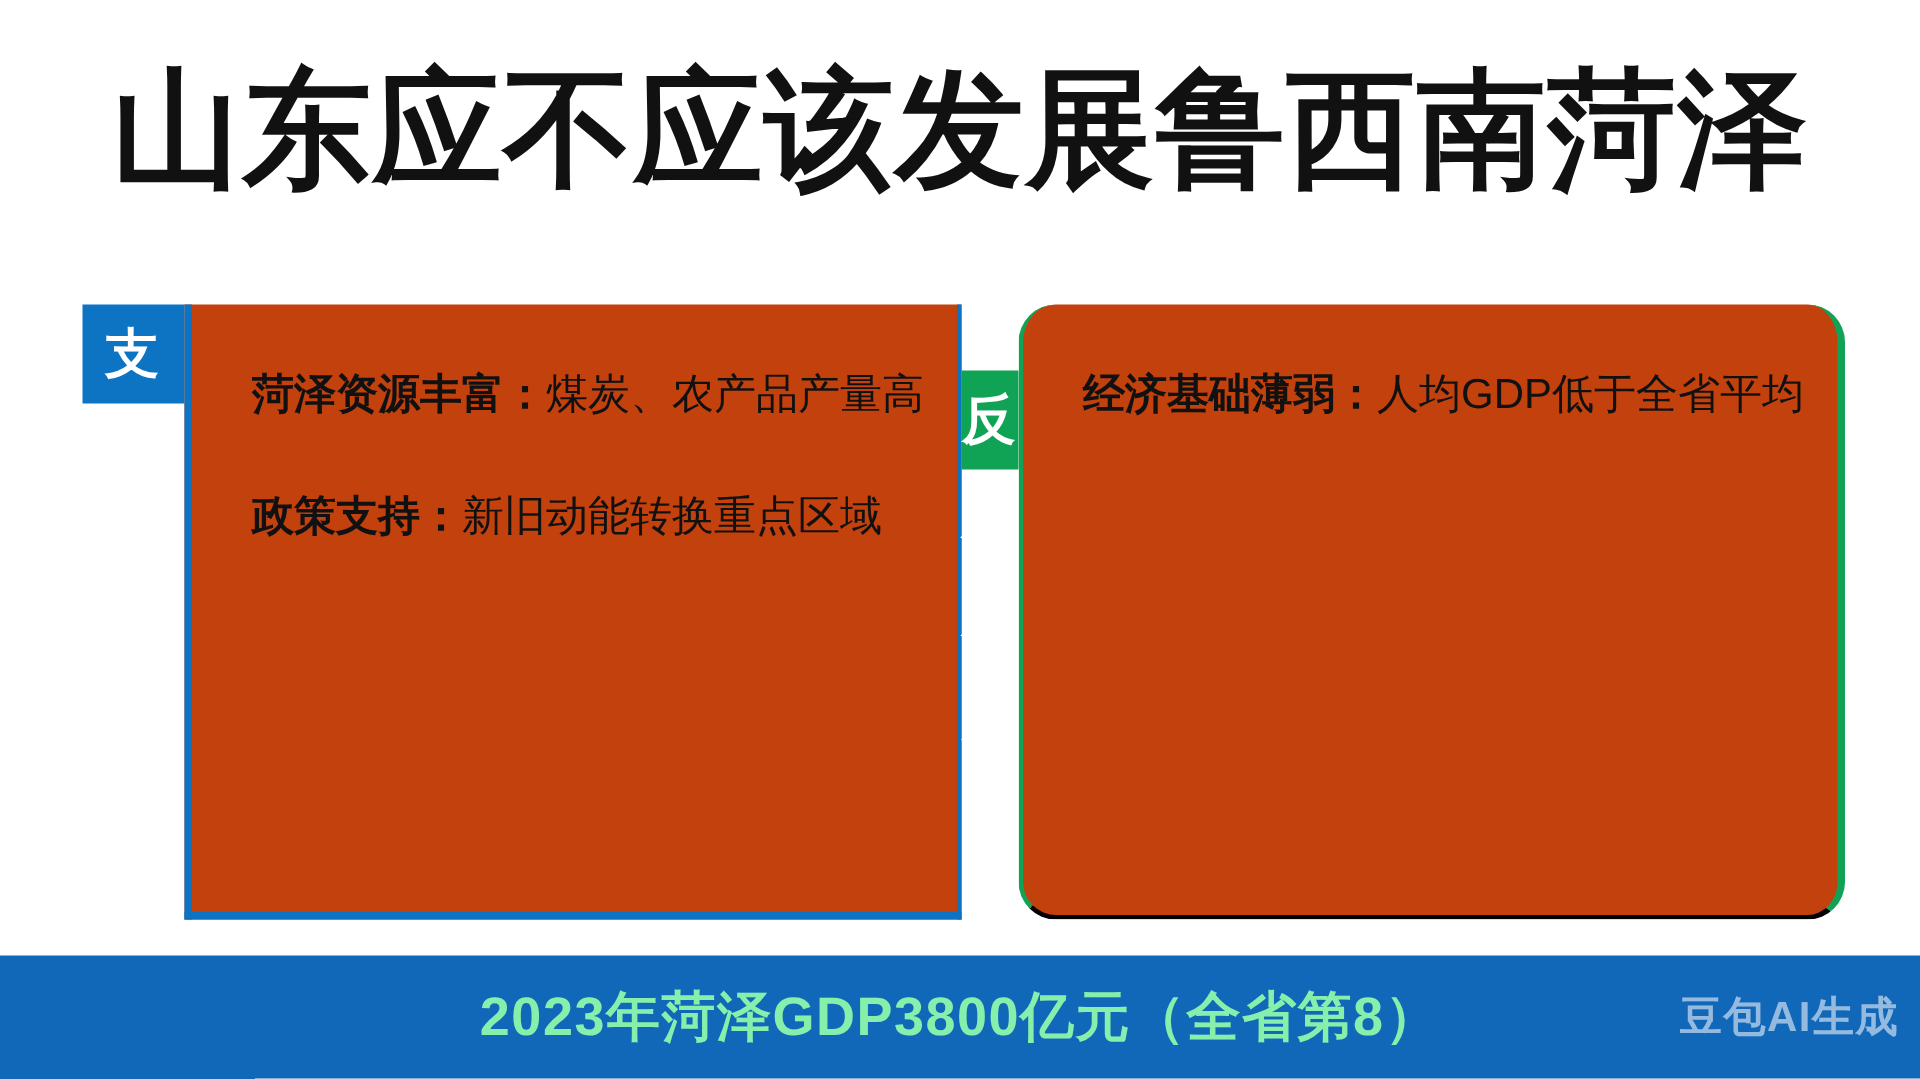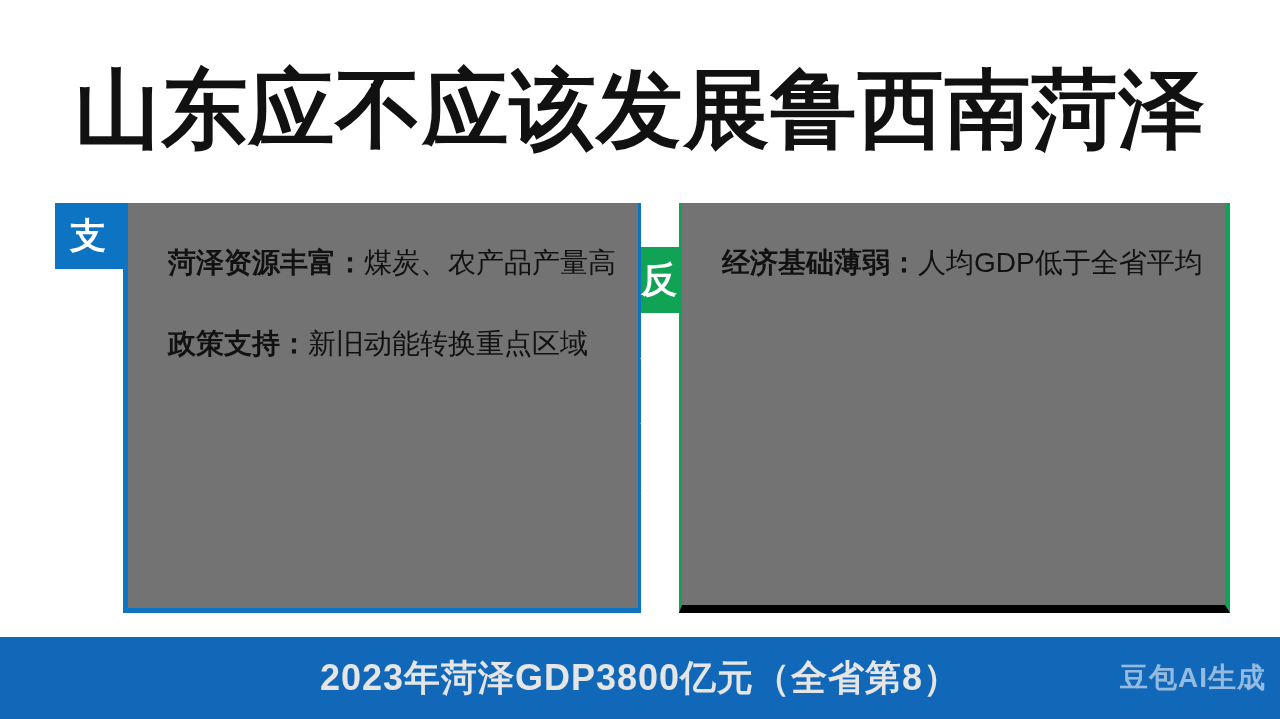--- a/index.html
+++ b/index.html
@@ -21,21 +21,21 @@
     width: 1280px;
     height: 719px;
     background: #ffffff;
     box-sizing: border-box;
   }
 
   
   .title {
     position: absolute;
     left: 0;
-    top: 64px;
+    top: 42px;
     width: 1280px;
     text-align: center;
     font-size: 86px;
     line-height: 1.05;
     font-weight: 700;
     color: #111111;
     letter-spacing: 1px;
     white-space: nowrap;
   }
 
@@ -67,34 +67,35 @@
     font-weight: 700;
     letter-spacing: 2px;
     box-sizing: border-box;
   }
 
   .col-support .col-head { background: #0d74c4; }
   .col-oppose  .col-head { background: #11a355; margin-top: 44px; }
 
   .col-body {
     flex: 1 1 auto;
-    background: #737373;
+    background: #c2410c;
     box-sizing: border-box;
     padding: 42px 22px 0 40px;
   }
 
   .col-support .col-body {
     border-left: 5px solid #0d74c4;
     border-right: 3px solid #0d74c4;
     border-bottom: 5px solid #0d74c4;
   }
   .col-oppose .col-body {
     border-left: 3px solid #11a355;
     border-right: 5px solid #11a355;
-    border-bottom: 8px solid #000000;
+    border-bottom: 3px solid #000000;
+    border-radius: 25px;
   }
 
   .point {
     font-size: 28px;
     line-height: 1.25;
     color: #111111;
     margin-bottom: 46px;
     white-space: nowrap;
   }
   .point:last-child { margin-bottom: 4px; }
@@ -114,21 +115,21 @@
     width: 1280px;
     height: 82px;
     background: #1268b8;
     display: flex;
     align-items: center;
     justify-content: center;
     gap: 56px;
     overflow: hidden;
   }
   .banner .stat {
-    color: #e5e5e5;
+    color: #86efac;
     font-size: 36px;
     font-weight: 700;
     letter-spacing: 1px;
     white-space: nowrap;
   }
 
   
   .watermark {
     position: absolute;
     right: 14px;

